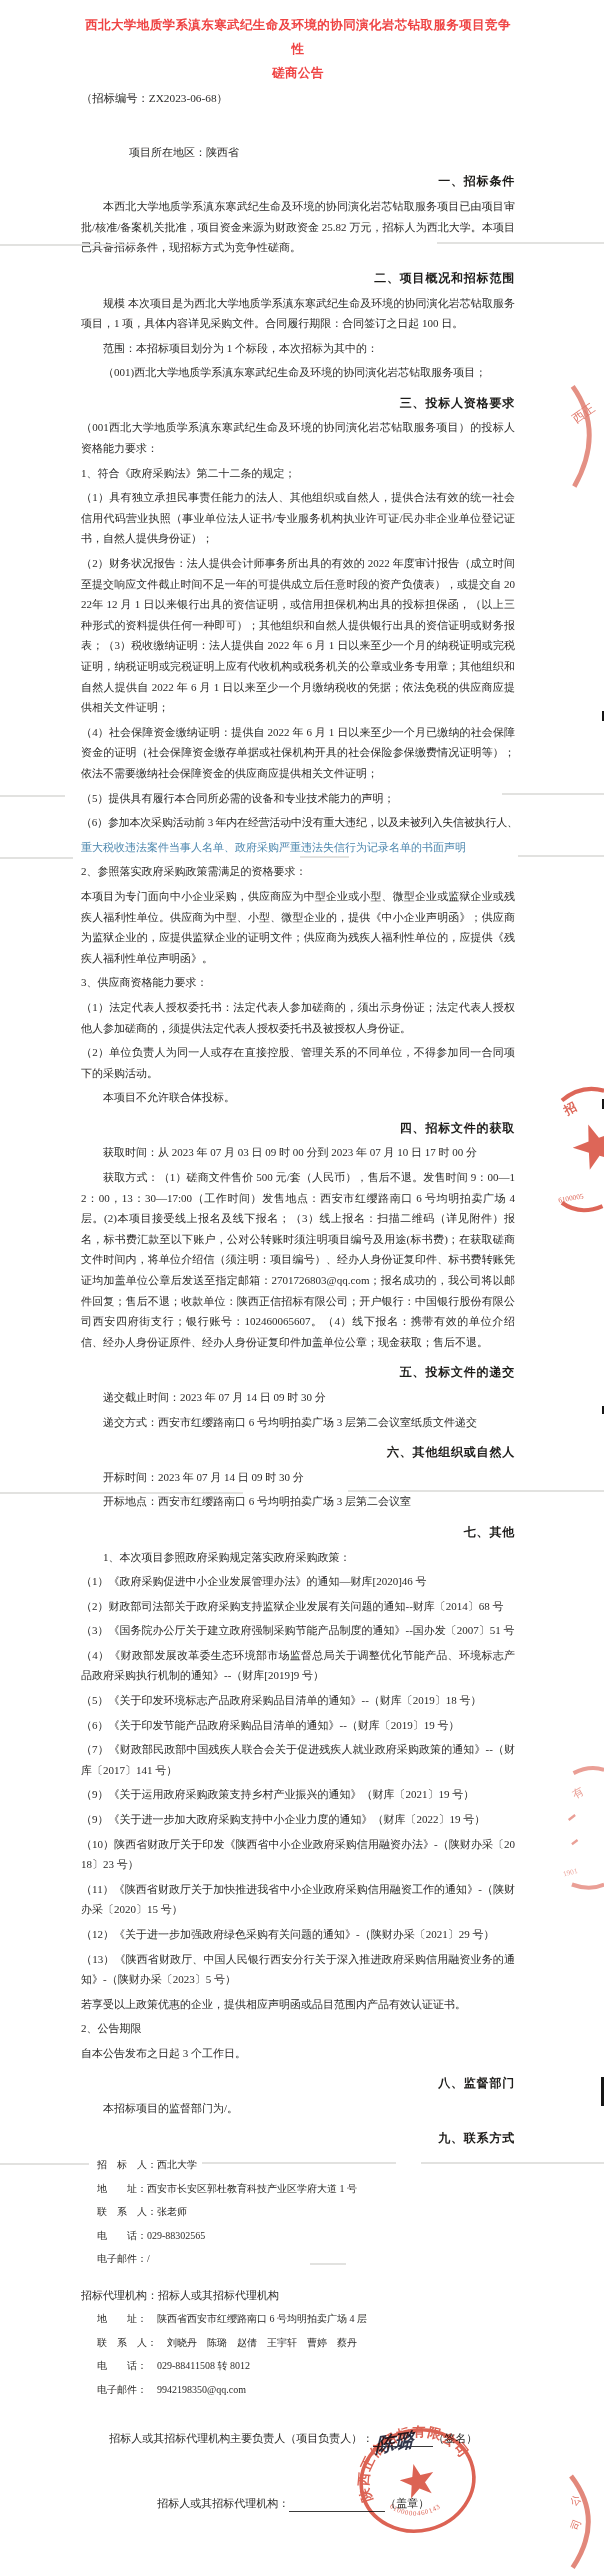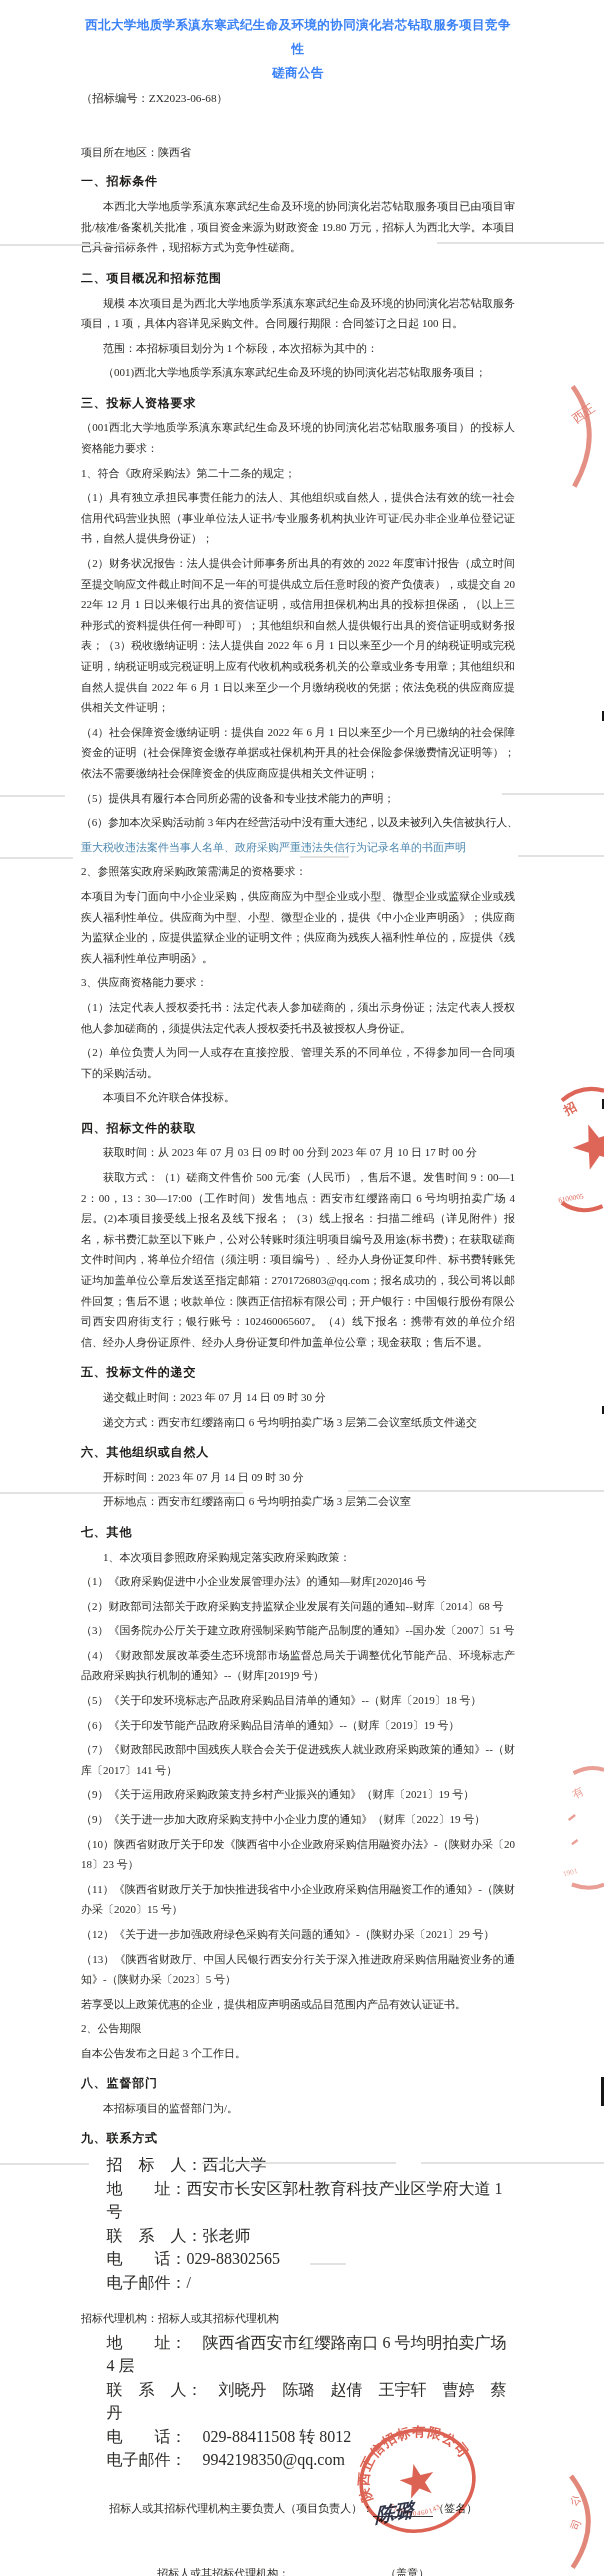--- a/index.html
+++ b/index.html
@@ -9,38 +9,38 @@
     background:#ffffff;
     overflow:hidden;
     font-family:"Liberation Serif","DejaVu Serif",serif;
     color:#2b2a28;
   }
   .content{
     position:absolute;left:81px;top:13px;width:434px;
   }
   .title{
     text-align:center;font-size:12.5px;font-weight:600;
-    line-height:24px;color:#3b82f6;letter-spacing:0.4px;
+    line-height:24px;color:#ef4444;letter-spacing:0.4px;
   }
   .tender-no{
     font-size:11.3px;line-height:23px;color:#2b2a28;margin-top:1.6px;
   }
-  .region{font-size:11px;line-height:20px;margin-top:32px;margin-bottom:3.2px;}
+  .region{font-size:11px;line-height:20px;margin-top:32px;margin-bottom:3.2px;margin-left:48px;}
   .h{
     font-weight:bold;font-size:12px;line-height:20px;
-    margin:9.7px 0 4.9px;color:#1d1c1a;letter-spacing:0.8px;
+    margin:9.7px 0 4.9px;color:#1d1c1a;letter-spacing:0.8px;text-align:right;
   }
   .p{
     font-size:11px;line-height:20.6px;text-align:justify;
     margin:0 0 4px;word-break:break-all;
   }
   .p.ind{text-indent:2em;}
   .p.blue{color:var(--blue,#4d87ae);}
   .p.nowrap{white-space:nowrap;letter-spacing:-0.2px;text-align:right;}
-  .c{font-size:16px;line-height:23.5px;padding-left:1.6em;}
+  .c{font-size:10px;line-height:23.5px;padding-left:1.6em;}
   .c0{font-size:11px;line-height:23.5px;}
   .gap{width:100%;}
   .footer{margin-top:27.5px;}
   .sig-row{
     text-align:center;font-size:11px;line-height:18px;
     padding-right:9.7px;margin-bottom:47px;white-space:nowrap;
   }
   .sig-underline{
     display:inline-block;width:60px;height:12px;
     border-bottom:1.2px solid #3a3a3a;position:relative;vertical-align:bottom;
@@ -67,21 +67,21 @@
 <div class="doc">
 
   <div class="content">
     <div class="title">西北大学地质学系滇东寒武纪生命及环境的协同演化岩芯钻取服务项目竞争性</div>
     <div class="title">磋商公告</div>
     <div class="tender-no">（招标编号：ZX2023-06-68）</div>
     <div class="region">项目所在地区：陕西省</div>
 
     <div id="blocks">
         <div class="h">一、招标条件</div>
-        <div class="p ind">本西北大学地质学系滇东寒武纪生命及环境的协同演化岩芯钻取服务项目已由项目审批/核准/备案机关批准，项目资金来源为财政资金 19.80 万元，招标人为西北大学。本项目已具备招标条件，现招标方式为竞争性磋商。</div>
+        <div class="p ind">本西北大学地质学系滇东寒武纪生命及环境的协同演化岩芯钻取服务项目已由项目审批/核准/备案机关批准，项目资金来源为财政资金 25.82 万元，招标人为西北大学。本项目已具备招标条件，现招标方式为竞争性磋商。</div>
         <div class="h">二、项目概况和招标范围</div>
         <div class="p ind">规模 本次项目是为西北大学地质学系滇东寒武纪生命及环境的协同演化岩芯钻取服务项目，1 项，具体内容详见采购文件。合同履行期限：合同签订之日起 100 日。</div>
         <div class="p ind">范围：本招标项目划分为 1 个标段，本次招标为其中的：</div>
         <div class="p ind">（001)西北大学地质学系滇东寒武纪生命及环境的协同演化岩芯钻取服务项目；</div>
         <div class="h">三、投标人资格要求</div>
         <div class="p">（001西北大学地质学系滇东寒武纪生命及环境的协同演化岩芯钻取服务项目）的投标人资格能力要求：</div>
         <div class="p">1、符合《政府采购法》第二十二条的规定；</div>
         <div class="p">（1）具有独立承担民事责任能力的法人、其他组织或自然人，提供合法有效的统一社会信用代码营业执照（事业单位法人证书/专业服务机构执业许可证/民办非企业单位登记证书，自然人提供身份证）；</div>
         <div class="p">（2）财务状况报告：法人提供会计师事务所出具的有效的 2022 年度审计报告（成立时间至提交响应文件截止时间不足一年的可提供成立后任意时段的资产负债表），或提交自 2022年 12 月 1 日以来银行出具的资信证明，或信用担保机构出具的投标担保函，（以上三种形式的资料提供任何一种即可）；其他组织和自然人提供银行出具的资信证明或财务报表；（3）税收缴纳证明：法人提供自 2022 年 6 月 1 日以来至少一个月的纳税证明或完税证明，纳税证明或完税证明上应有代收机构或税务机关的公章或业务专用章；其他组织和自然人提供自 2022 年 6 月 1 日以来至少一个月缴纳税收的凭据；依法免税的供应商应提供相关文件证明；</div>
         <div class="p">（4）社会保障资金缴纳证明：提供自 2022 年 6 月 1 日以来至少一个月已缴纳的社会保障资金的证明（社会保障资金缴存单据或社保机构开具的社会保险参保缴费情况证明等）；依法不需要缴纳社会保障资金的供应商应提供相关文件证明；</div>

